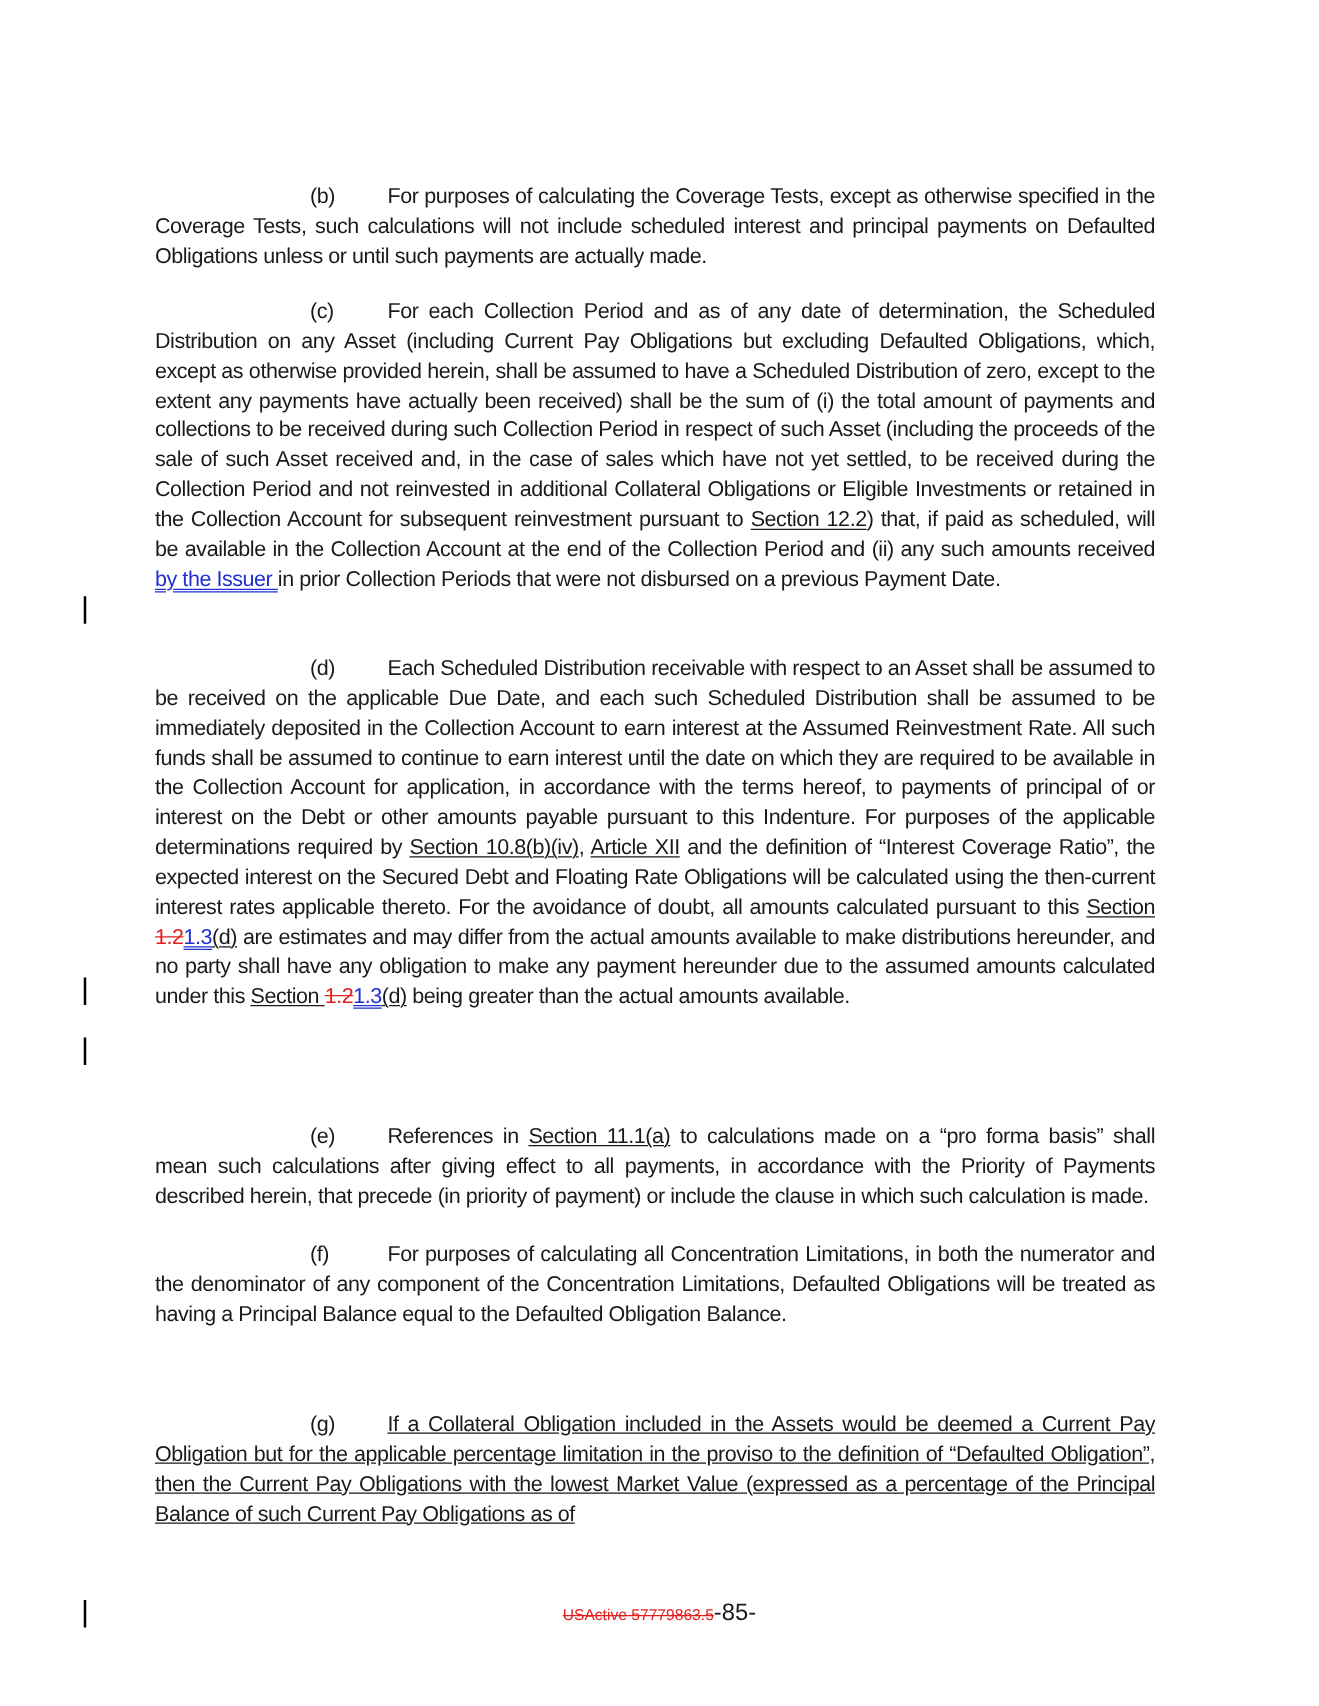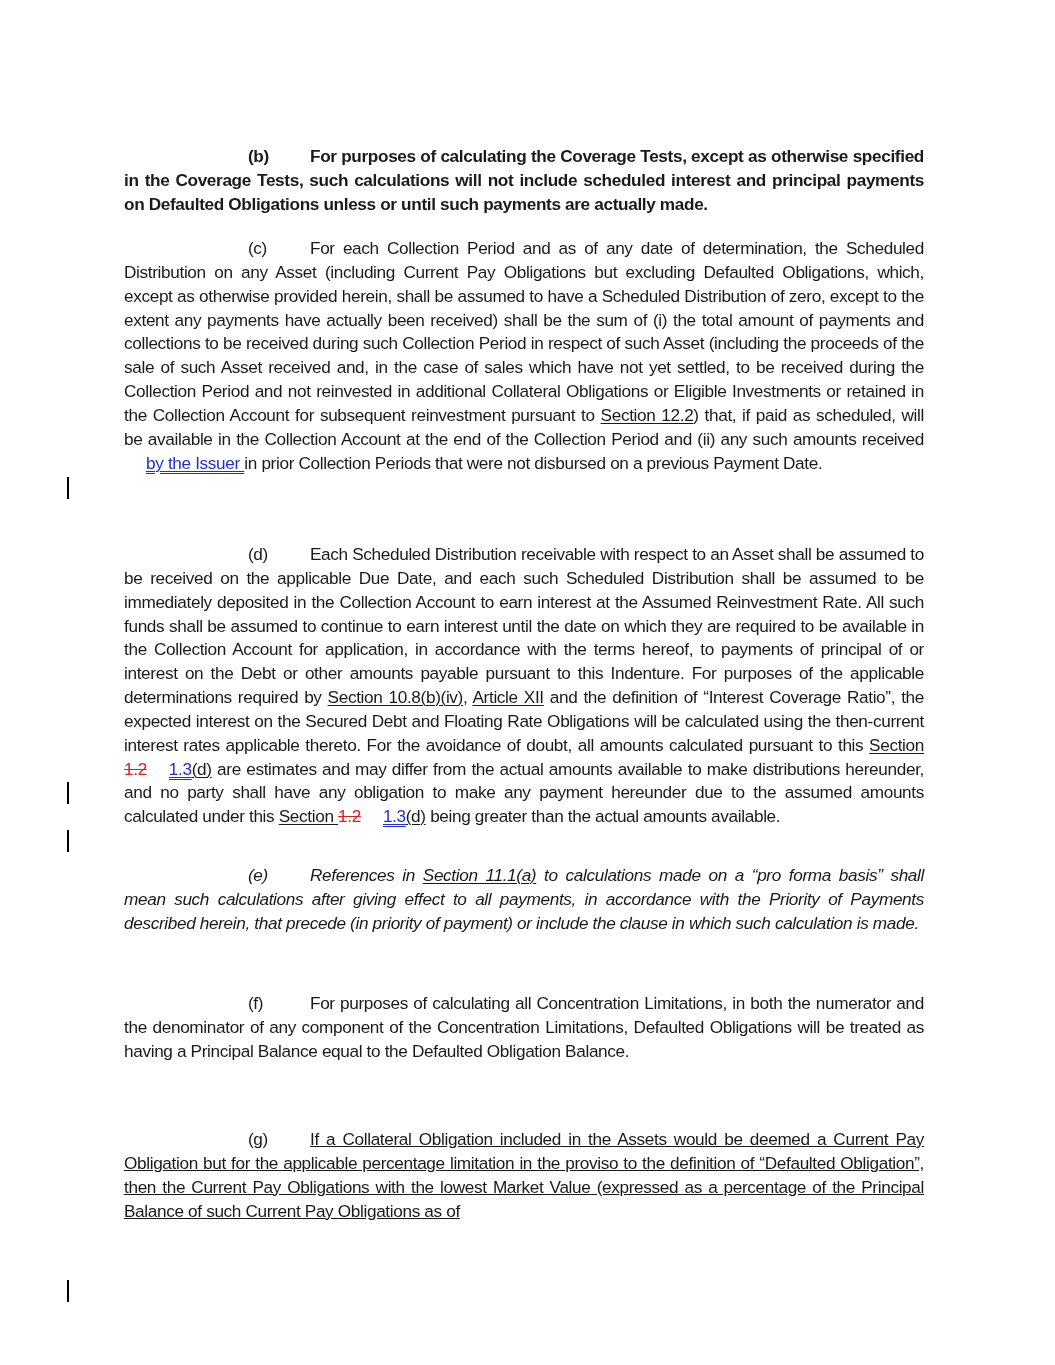--- a/index.html
+++ b/index.html
@@ -15,21 +15,21 @@
     color: #1a1a1a;
     text-align: justify;
     text-align-last: left;
     letter-spacing: -0.35px;
     word-spacing: 0px;
     transform-origin: 0 0;
   }
   .indent { display: inline-block; width: 124px; }
   .label { display: inline-block; width: 62px; }
   .u { text-decoration: underline; text-decoration-thickness: 1px; text-underline-offset: 2px; }
-  .ins { color: #1f2fd1; text-decoration: underline double; text-decoration-thickness: 1px; text-underline-offset: 2px; margin-left: 22px; }
+  .ins { color: #1f2fd1; text-decoration: underline double; text-decoration-thickness: 1px; text-underline-offset: 2px; }
   .del { color: #e02020; text-decoration: line-through; }
   .change-bar {
     position: absolute;
     left: 67px;
     width: 1.5px;
     height: 22px;
     background: #000000;
   }
   .footer {
     position: absolute;
@@ -41,43 +41,46 @@
     color: #1a1a1a;
   }
   .footer .docid { font-size: 12.5px; color: #e02020; text-decoration: line-through; }
   .footer .pagenum { font-size: 19px; }
 </style>
 </head>
 <body>
 
 <div class="page">
 
-  <div class="para" style="top:145px;font-weight:bold;">
+  <div class="para" style="top:145px;">
     <span class="indent"></span><span class="label">(b)</span><span>For purposes of calculating the Coverage Tests, except as otherwise specified in the Coverage Tests, such calculations will not include scheduled interest and principal payments on Defaulted Obligations unless or until such payments are actually made.</span>
   </div>
 
   <div class="para" style="top:237px;">
     <span class="indent"></span><span class="label">(c)</span><span>For each Collection Period and as of any date of determination, the Scheduled Distribution on any Asset (including Current Pay Obligations but excluding Defaulted Obligations, which, except as otherwise provided herein, shall be assumed to have a Scheduled Distribution of zero, except to the extent any payments have actually been received) shall be the sum of (i) the total amount of payments and collections to be received during such Collection Period in respect of such Asset (including the proceeds of the sale of such Asset received and, in the case of sales which have not yet settled, to be received during the Collection Period and not reinvested in additional Collateral Obligations or Eligible Investments or retained in the Collection Account for subsequent reinvestment pursuant to </span><span class="u">Section 12.2</span><span>) that, if paid as scheduled, will be available in the Collection Account at the end of the Collection Period and (ii) any such amounts received </span><span class="ins">by the Issuer </span><span>in prior Collection Periods that were not disbursed on a previous Payment Date.</span>
   </div>
 
-  <div class="para" style="top:543px;">
+  <div class="para" style="top:523px;">
     <span class="indent"></span><span class="label">(d)</span><span>Each Scheduled Distribution receivable with respect to an Asset shall be assumed to be received on the applicable Due Date, and each such Scheduled Distribution shall be assumed to be immediately deposited in the Collection Account to earn interest at the Assumed Reinvestment Rate.  All such funds shall be assumed to continue to earn interest until the date on which they are required to be available in the Collection Account for application, in accordance with the terms hereof, to payments of principal of or interest on the Debt or other amounts payable pursuant to this Indenture.  For purposes of the applicable determinations required by </span><span class="u">Section 10.8(b)(iv)</span><span>, </span><span class="u">Article XII</span><span> and the definition of “Interest Coverage Ratio”, the expected interest on the Secured Debt and Floating Rate Obligations will be calculated using the then-current interest rates applicable thereto.  For the avoidance of doubt, all amounts calculated pursuant to this </span><span><span class="u">Section </span><span class="del">1.2</span><span class="ins">1.3</span><span class="u">(d)</span></span><span> are estimates and may differ from the actual amounts available to make distributions hereunder, and no party shall have any obligation to make any payment hereunder due to the assumed amounts calculated under this </span><span><span class="u">Section </span><span class="del">1.2</span><span class="ins">1.3</span><span class="u">(d)</span></span><span> being greater than the actual amounts available.</span>
   </div>
 
-  <div class="para" style="top:864px;font-style:italic;">
+  <div class="para" style="top:897px;">
     <span class="indent"></span><span class="label">(e)</span><span>References in </span><span class="u">Section 11.1(a)</span><span> to calculations made on a “pro forma basis” shall mean such calculations after giving effect to all payments, in accordance with the Priority of Payments described herein, that precede (in priority of payment) or include the clause in which such calculation is made.</span>
   </div>
 
   <div class="para" style="top:992px;">
     <span class="indent"></span><span class="label">(f)</span><span>For purposes of calculating all Concentration Limitations, in both the numerator and the denominator of any component of the Concentration Limitations, Defaulted Obligations will be treated as having a Principal Balance equal to the Defaulted Obligation Balance.</span>
   </div>
 
   <div class="para" style="top:1128px;text-decoration:underline;">
     <span class="indent"></span><span class="label">(g)</span><span>If a Collateral Obligation included in the Assets would be deemed a Current Pay Obligation but for the applicable percentage limitation in the proviso to the definition of “Defaulted Obligation”, then the Current Pay Obligations with the lowest Market Value (expressed as a percentage of the Principal Balance of such Current Pay Obligations as of</span>
   </div>
 
   <div class="change-bar" style="top:477px;"></div>
   <div class="change-bar" style="top:782px;"></div>
   <div class="change-bar" style="top:830px;"></div>
   <div class="change-bar" style="top:1280px;"></div>
 
+  <div class="footer">
+    <span class="docid">USActive 57779863.5</span><span class="pagenum">-85-</span>
+  </div>
 
 </div>
 
 </body></html>

